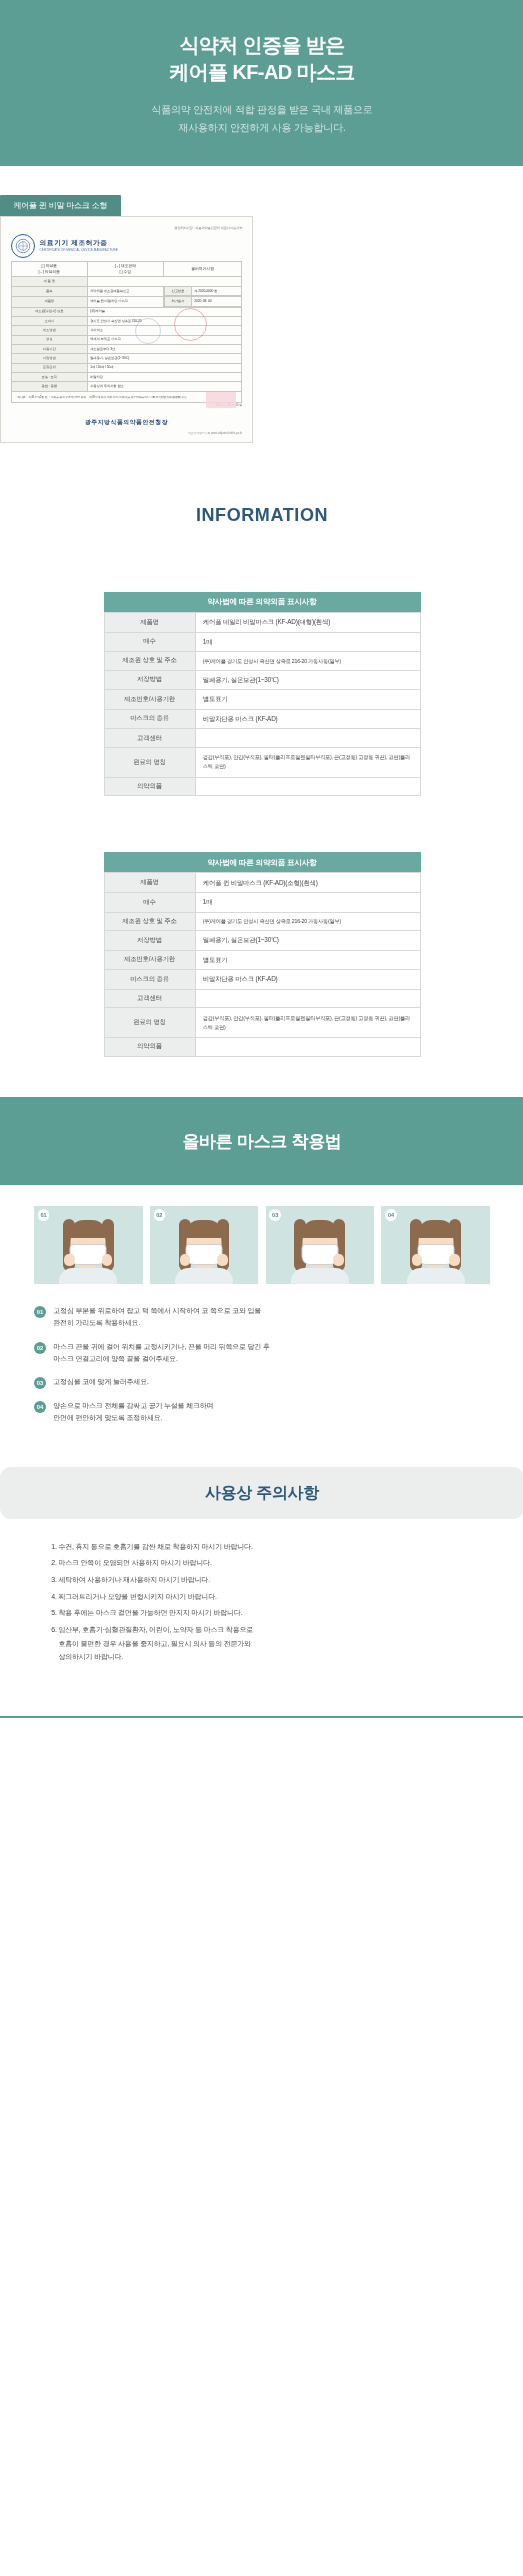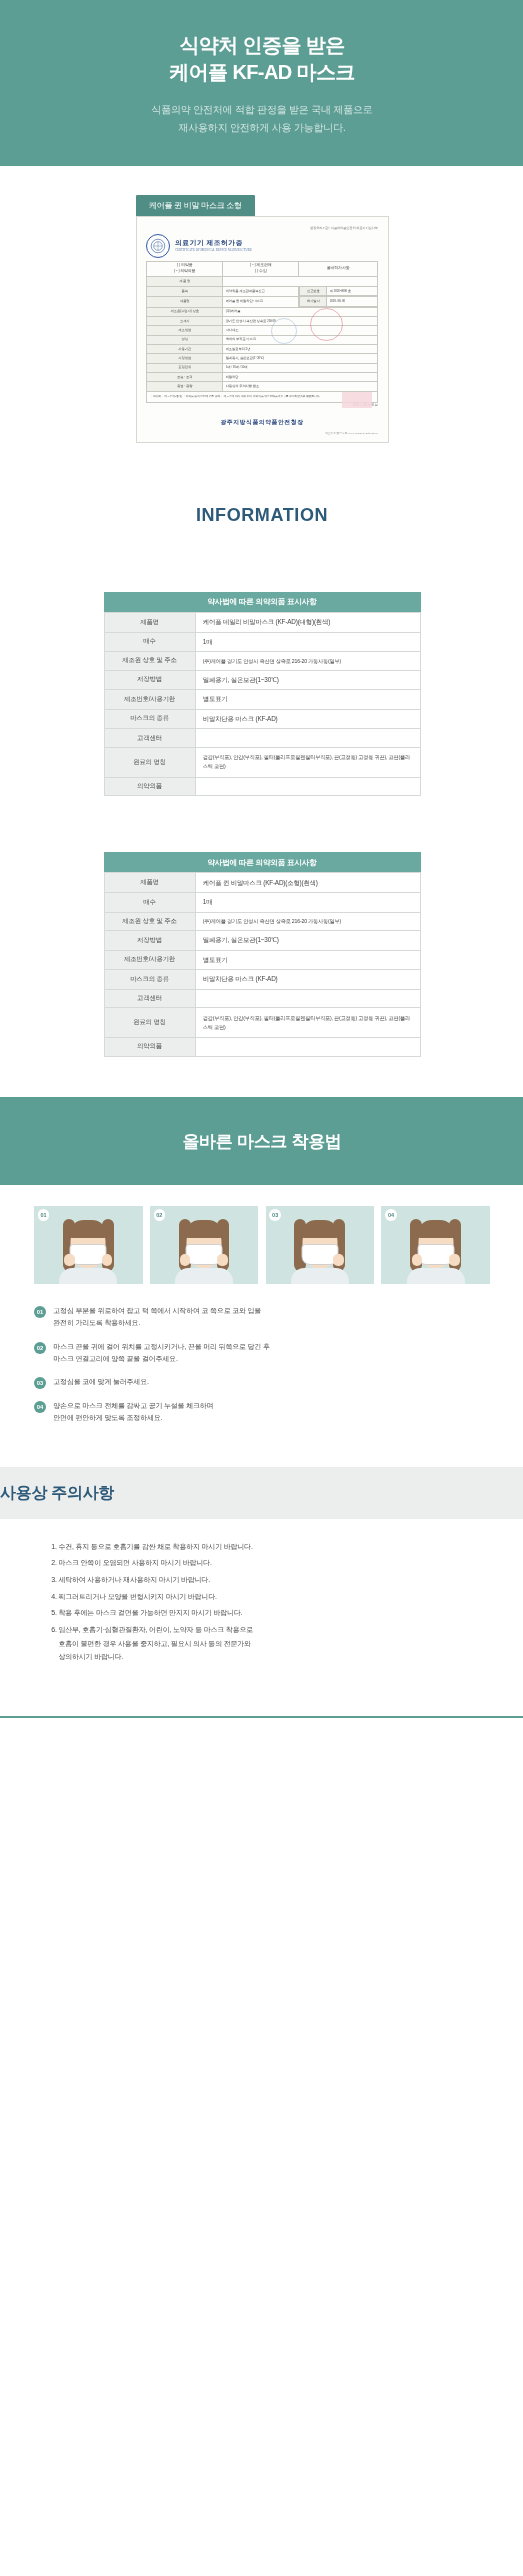--- a/index.html
+++ b/index.html
@@ -32,22 +32,21 @@
     line-height: 1.85;
     letter-spacing: -0.2px;
   }
 
   
   .cert-wrap {
     background: #ffffff;
     padding: 29px 0 43px 0;
     display: flex;
     flex-direction: column;
-    align-items: center;
-    font-family: Liberation Serif, serif;
+    align-items: flex-start;
   }
   .cert-tab {
     background: #4f8d85;
     color: #fff;
     font-size: 8px;
     letter-spacing: -0.2px;
     padding: 5.5px 13.4px 4.9px 13.4px;
     align-self: flex-start;
     margin-left: 135px;
     border-top-left-radius: 1.2px;
@@ -323,20 +322,22 @@
     font-size: 7px;
     color: #444;
     line-height: 1.75;
     letter-spacing: -0.2px;
   }
 
   
   .caution-band {
     background: #eceeed;
     padding: 16px 0 14.6px 0;
+    text-align: center;
+    border-radius: 11px;
   }
   .caution-band h2 {
     margin: 0;
     color: #2e5a7a;
     font-size: 16px;
     font-weight: bold;
     letter-spacing: -0.3px;
   }
   .caution-body { padding: 21px 45px 49px 45px; }
   ol.cautions {

